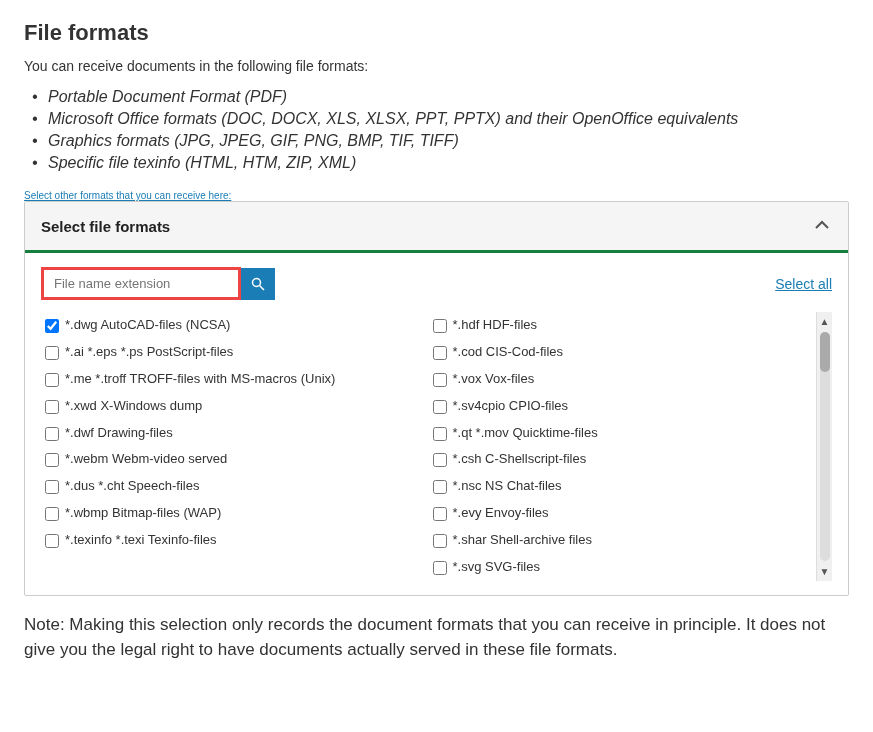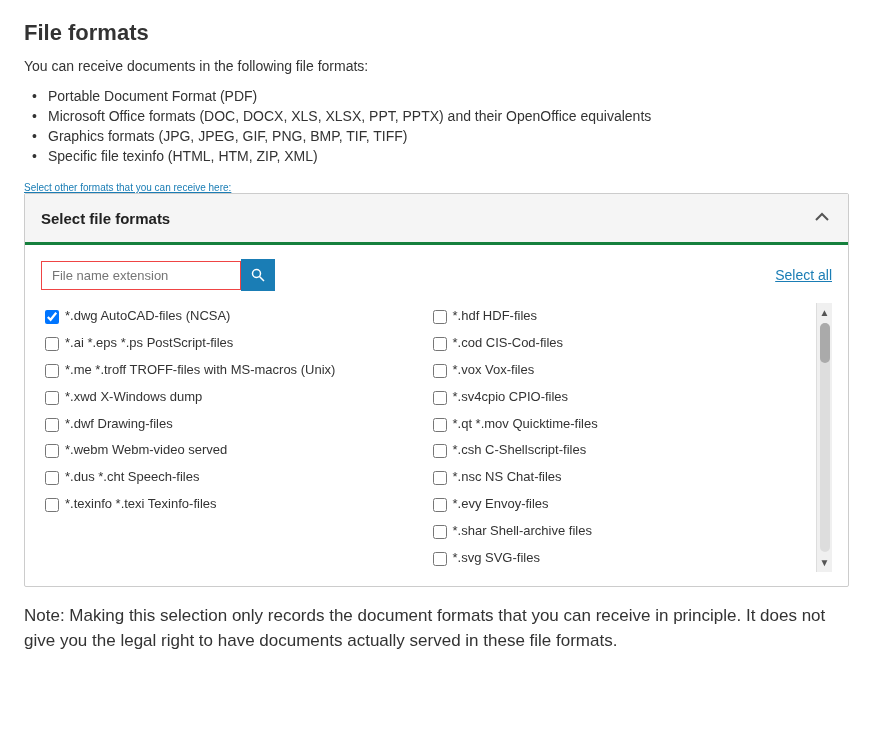--- a/index.html
+++ b/index.html
@@ -23,21 +23,22 @@
     }
     .bullet-list {
       list-style: none;
       margin-left: 8px;
       margin-bottom: 16px;
     }
     .bullet-list li {
       padding: 2px 0;
       padding-left: 16px;
       position: relative;
-      font-size: 14px;
+      font-size: 16px;
+      font-style: italic;
     }
     .bullet-list li::before {
       content: "•";
       position: absolute;
       left: 0;
       color: #333;
     }
     .select-link {
       color: #1a7db5;
       font-weight: normal;
@@ -73,21 +74,21 @@
     }
     .panel-body {
       padding: 14px 16px;
     }
     .search-row {
       display: flex;
       align-items: center;
       margin-bottom: 12px;
     }
     .search-input {
-      border: 1px solid #ef4444;
+      border: 3px solid #ef4444;
       padding: 6px 10px;
       font-size: 13px;
       width: 200px;
       outline: none;
       color: #999;
     }
     .search-button {
       background: #1a7db5;
       border: none;
       color: #fff;
@@ -246,20 +247,24 @@
             <div class="format-item">
               <input type="checkbox" style="">
               <span class="format-label">*.webm Webm-video served</span>
             </div>
             <div class="format-item">
               <input type="checkbox" style="">
               <span class="format-label">*.dus *.cht Speech-files</span>
             </div>
             <div class="format-item">
               <input type="checkbox" style="">
+              <span class="format-label">*.wbmp Bitmap-files (WAP)</span>
+            </div>
+            <div class="format-item">
+              <input type="checkbox" style="">
               <span class="format-label">*.texinfo *.texi Texinfo-files</span>
             </div>
           </div>
         <div class="formats-column" id="right-col">
             <div class="format-item">
               <input type="checkbox" style="">
               <span class="format-label">*.hdf HDF-files</span>
             </div>
             <div class="format-item">
               <input type="checkbox" style="">

